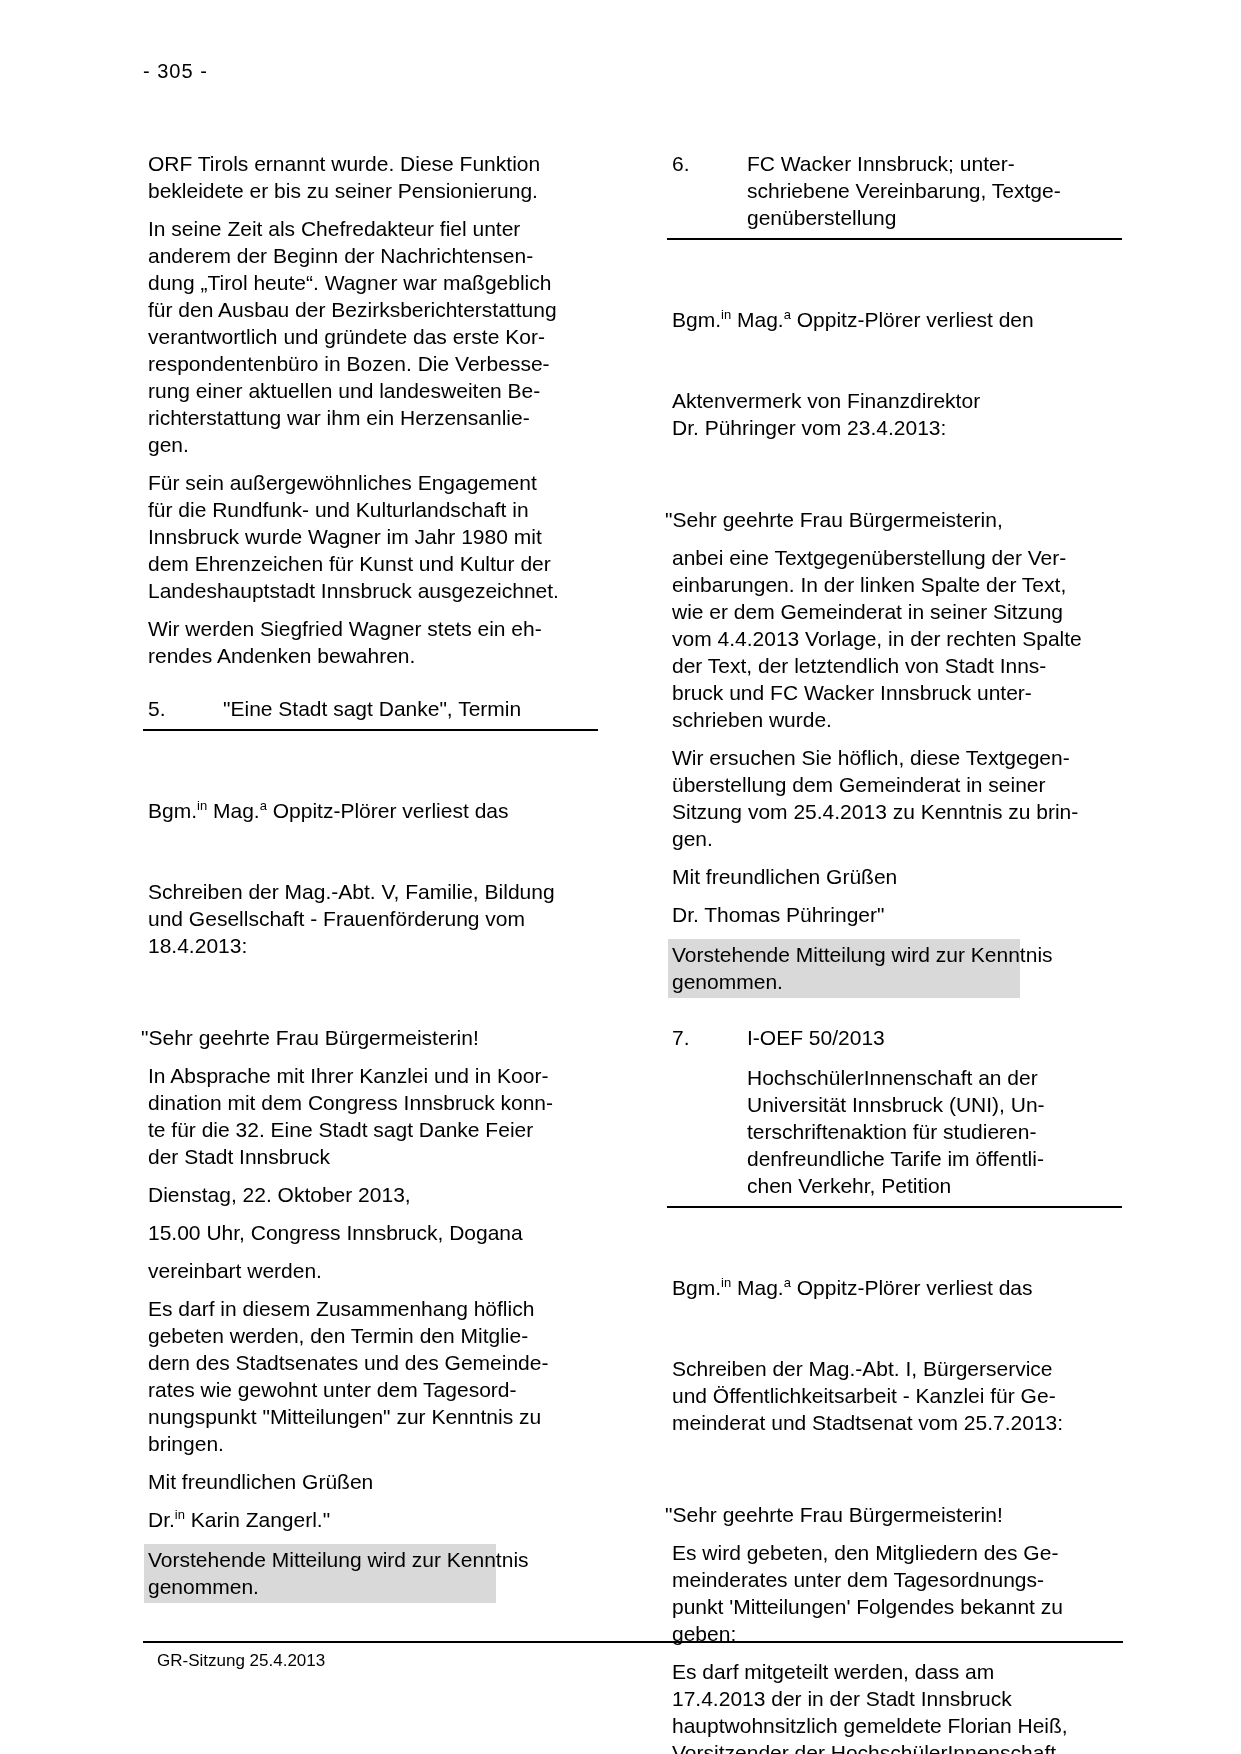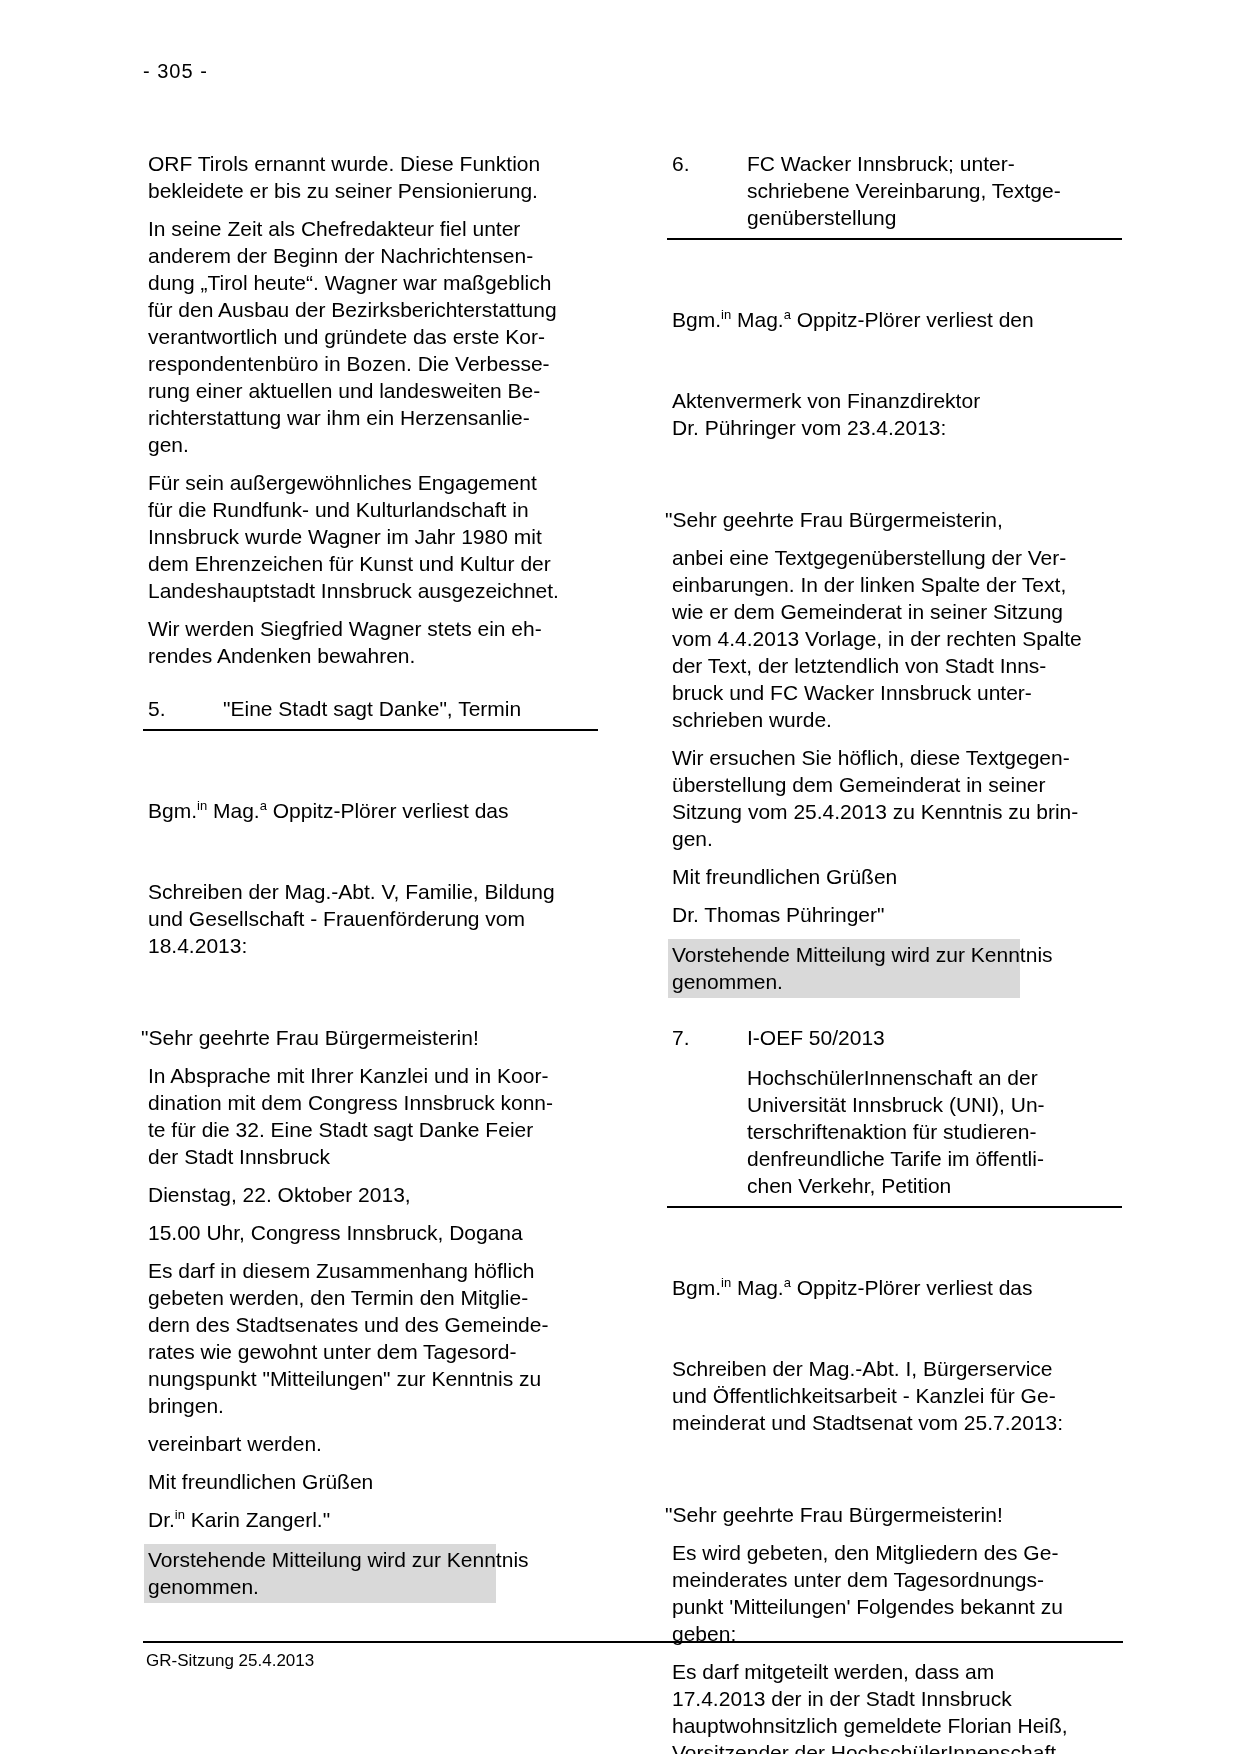--- a/index.html
+++ b/index.html
@@ -19,21 +19,21 @@
   .heading.first{margin-top:0;}
   .heading-row{display:flex;white-space:pre;}
   .h-num{flex:0 0 75px;}
   .h-title{white-space:pre;}
   .h-block{margin:13px 0 0 75px;white-space:pre;}
   .h-rule{height:0;border-top:2px solid #000;margin:7px 0 0 -5px;width:455px;}
   .highlight{background:var(--highlight,#d9d9d9);box-sizing:border-box;width:352px;margin-left:-4px;padding:2px 4px 3px 4px;}
   sup{font-size:13px;line-height:0;}
   .footer{position:absolute;top:1641px;left:143px;width:980px;}
   .footer-rule{height:0;border-top:2px solid #000;}
-  .footer-text{margin:8px 0 0 3px;font-size:17px;}
+  .footer-text{margin:8px 0 0 14px;font-size:17px;}
 </style>
 </head>
 <body style="background: rgb(255, 255, 255); color: rgb(0, 0, 0);">
 
 <div>
 
   <div class="page-number">- 305 -</div>
 
   <div class="columns">
 
@@ -72,27 +72,27 @@
 18.4.2013:</span>
       </p>
 
       <p class="para hang">"Sehr geehrte Frau Bürgermeisterin!</p>
       <p class="para">In Absprache mit Ihrer Kanzlei und in Koor-
 dination mit dem Congress Innsbruck konn-
 te für die 32. Eine Stadt sagt Danke Feier
 der Stadt Innsbruck</p>
       <p class="para">Dienstag, 22. Oktober 2013,</p>
       <p class="para">15.00 Uhr, Congress Innsbruck, Dogana</p>
+      <p class="para">vereinbart werden.</p>
       <p class="para">Es darf in diesem Zusammenhang höflich
 gebeten werden, den Termin den Mitglie-
 dern des Stadtsenates und des Gemeinde-
 rates wie gewohnt unter dem Tagesord-
 nungspunkt "Mitteilungen" zur Kenntnis zu
 bringen.</p>
-      <p class="para">vereinbart werden.</p>
       <p class="para">Mit freundlichen Grüßen</p>
 
       <p class="para"><span>Dr.</span><sup>in</sup><span> Karin Zangerl."</span></p>
 
       <p class="para highlight">Vorstehende Mitteilung wird zur Kenntnis
 genommen.</p>
     </div>
 
     <div class="col">
 

